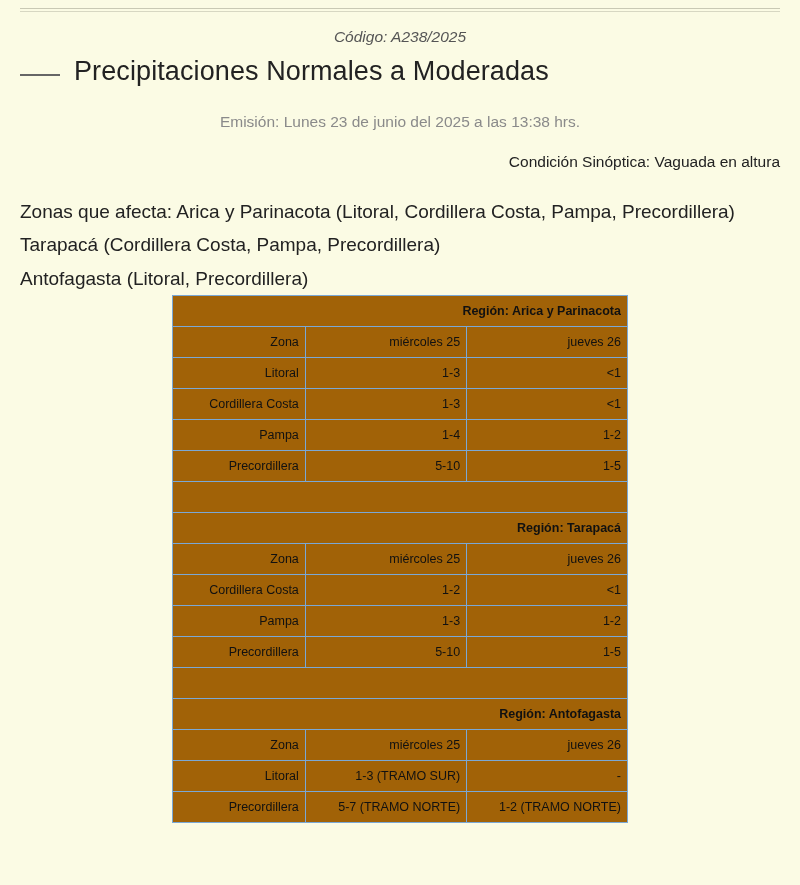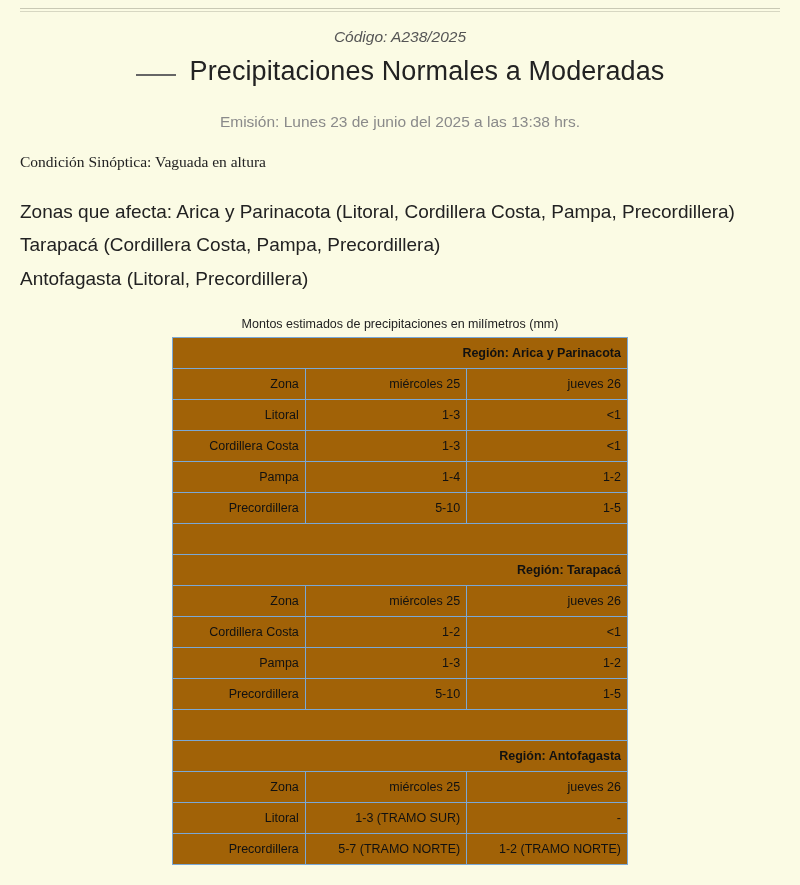--- a/index.html
+++ b/index.html
@@ -33,21 +33,21 @@
   .code-line {
     text-align: center;
     font-size: 15.5px;
     color: #555;
     margin-top: 16px;
     font-style: italic;
   }
   .title-row {
     display: flex;
     align-items: center;
-    justify-content: center;
+    justify-content: flex-start;
     margin-top: 10px;
   }
   .title-dash {
     width: 40px;
     height: 0;
     border-top: 2px solid #666;
     margin-right: 14px;
     margin-top: 6px;
   }
   .title {
@@ -56,25 +56,24 @@
     font-weight: normal;
     letter-spacing: 0.1px;
   }
   .emission {
     text-align: center;
     font-size: 15.5px;
     color: #8a8a8a;
     margin-top: 26px;
   }
   .meta-line {
-    text-align: left;
+    text-align: right;
     font-size: 15.5px;
     color: #222;
     margin-top: 22px;
-    font-family: Liberation Serif, serif;
   }
   .zones {
     text-align: left;
     font-size: 19px;
     color: #222;
     margin-top: 24px;
     line-height: 1.75;
   }
   .table-caption {
     text-align: center;
@@ -146,21 +145,20 @@
   <div class="emission">Emisión: Lunes 23 de junio del 2025 a las 13:38 hrs.</div>
 
   <div class="meta-line">Condición Sinóptica: Vaguada en altura</div>
 
   <div class="zones">
     <div>Zonas que afecta: Arica y Parinacota (Litoral, Cordillera Costa, Pampa, Precordillera)</div>
     <div>Tarapacá (Cordillera Costa, Pampa, Precordillera)</div>
     <div>Antofagasta (Litoral, Precordillera)</div>
   </div>
 
-  <div class="table-caption">Montos estimados de precipitaciones en milímetros (mm)</div>
 
   <div class="tables">
     <table class="precip">
       <tbody>
 
         <tr>
           <td class="region" colspan="3">Región: Arica y Parinacota</td>
         </tr>
         <tr>
           <td class="colhead zonecell">Zona</td>

